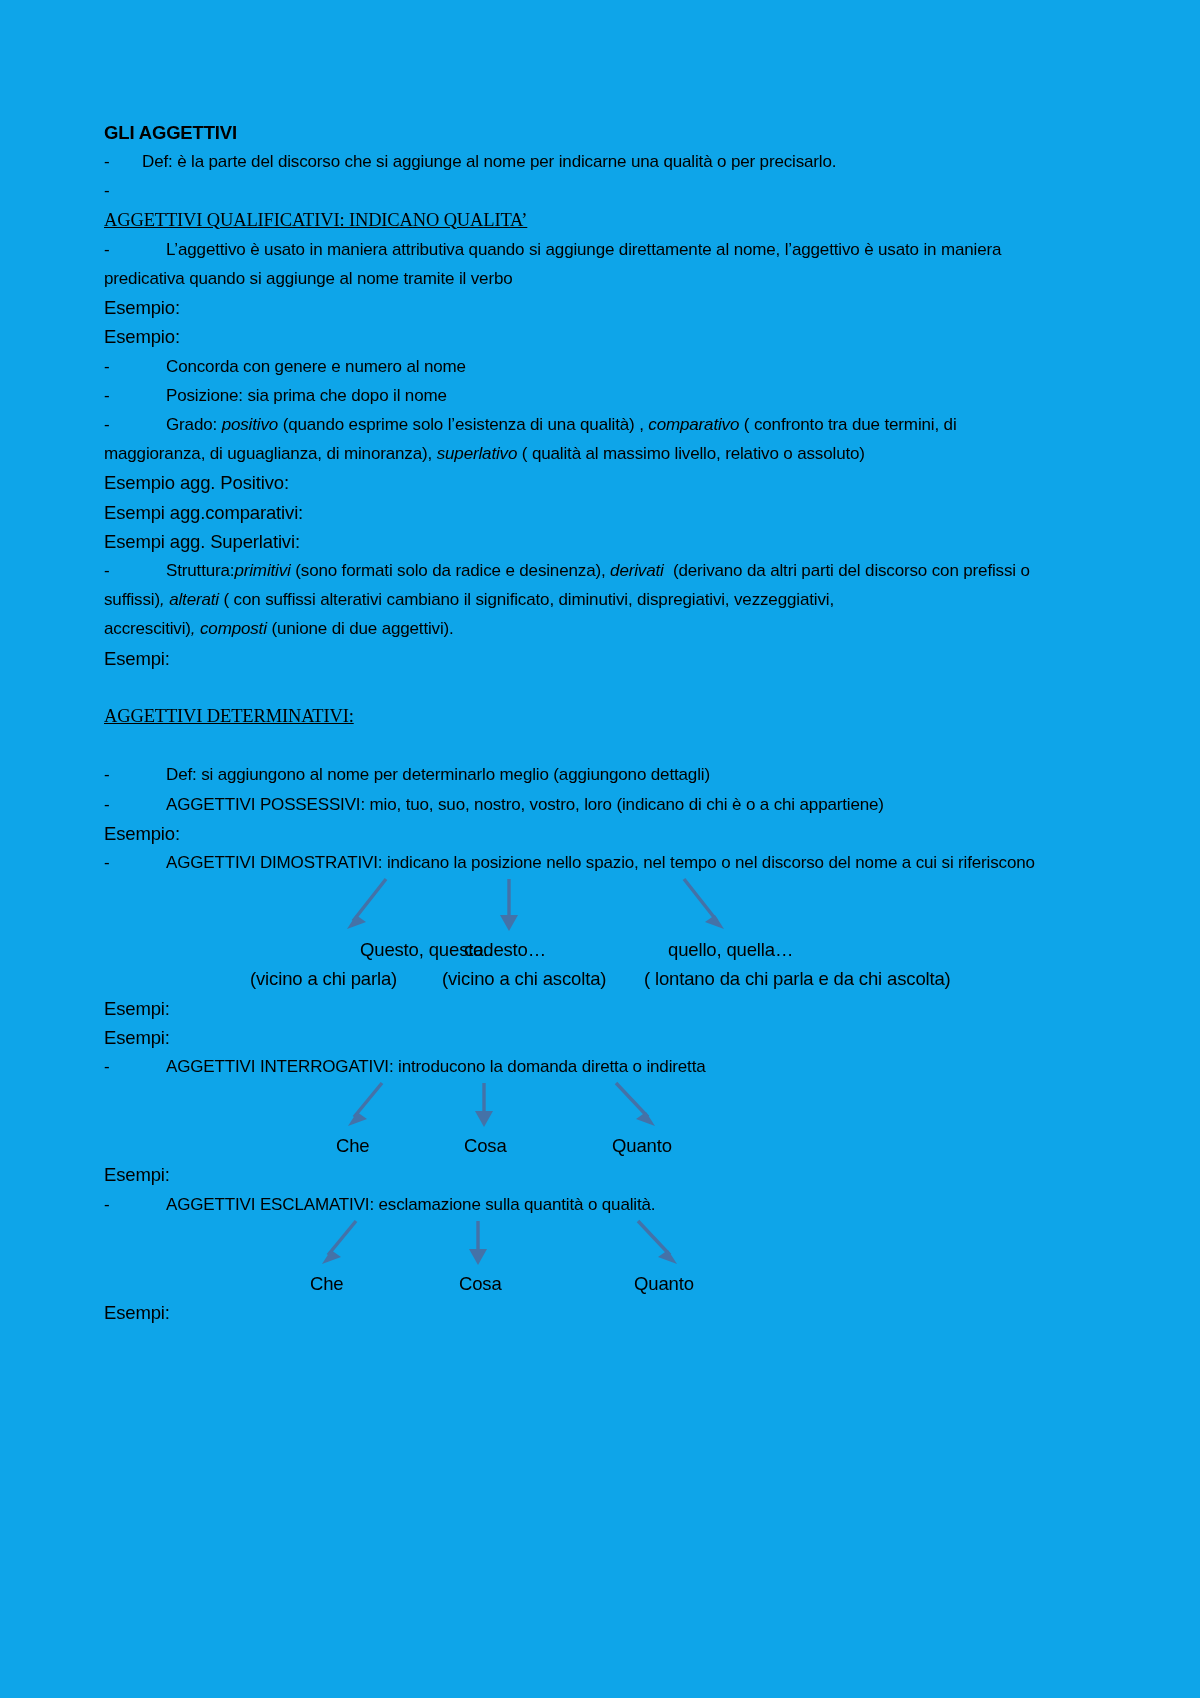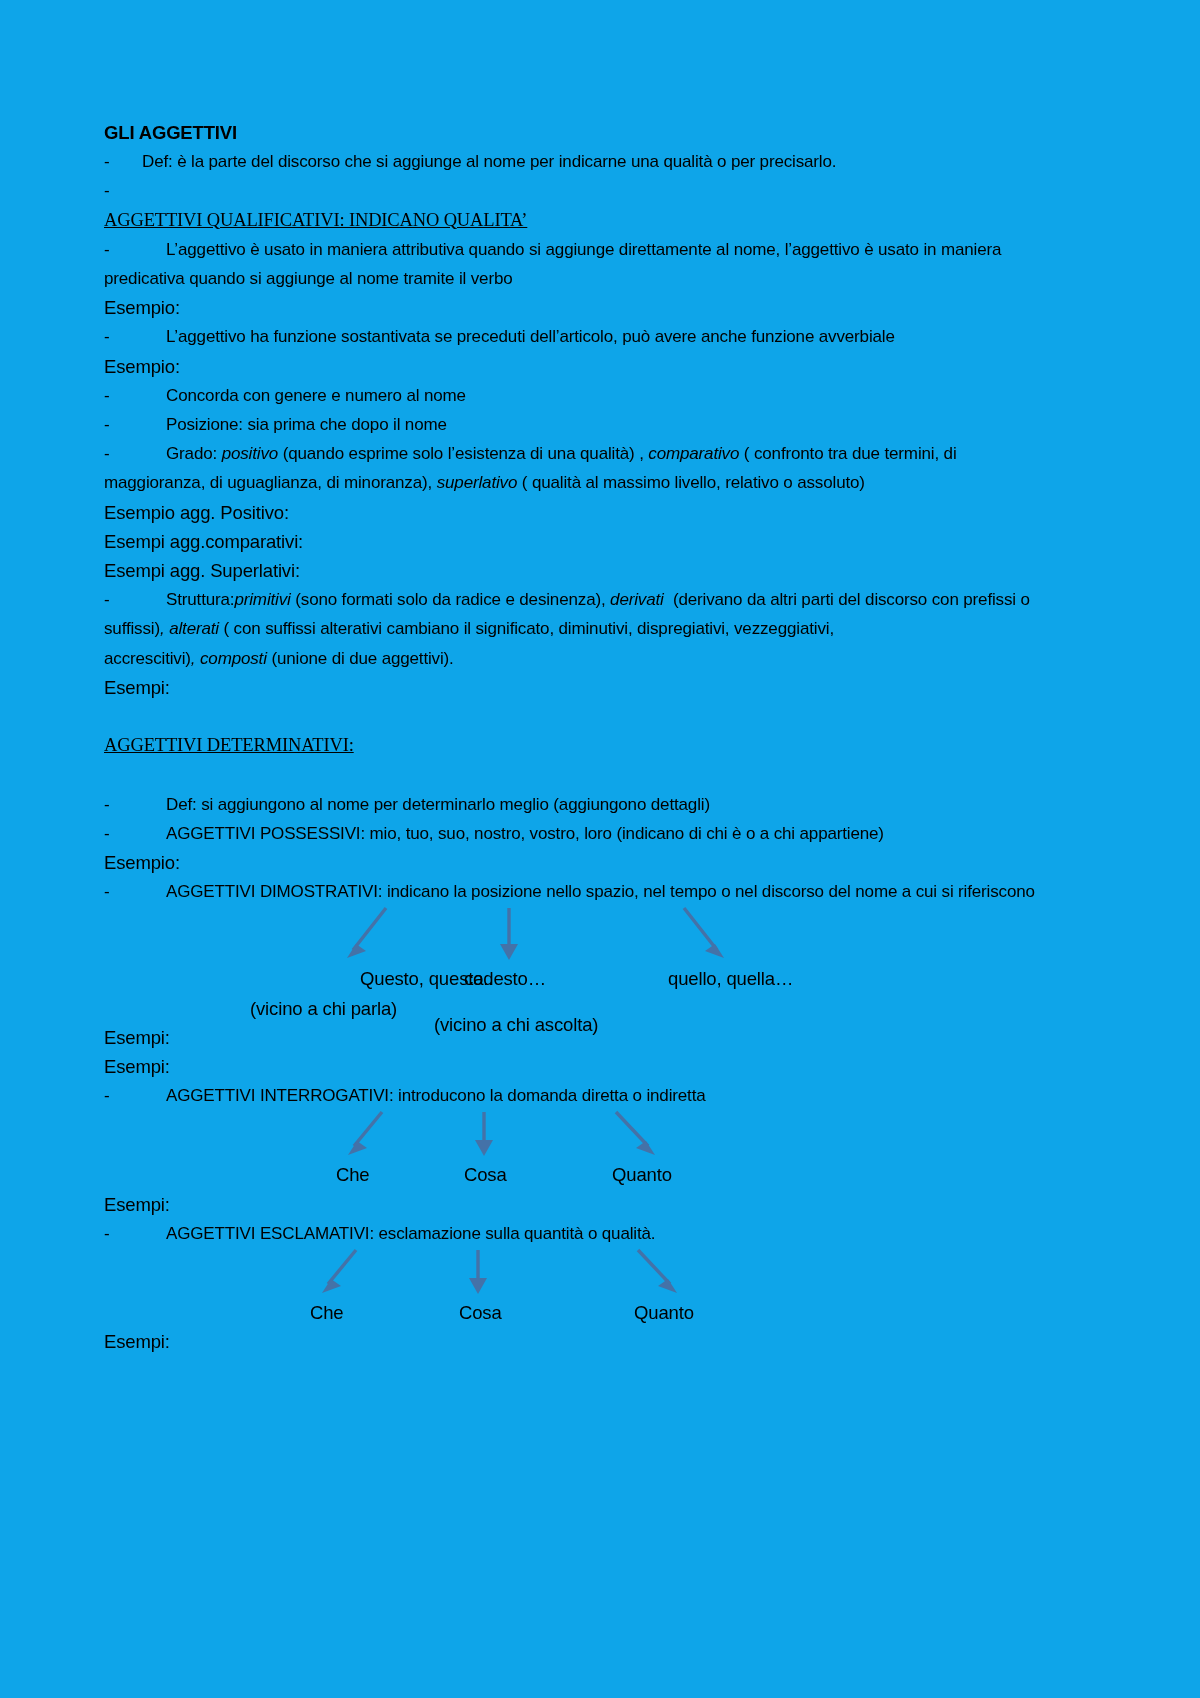--- a/index.html
+++ b/index.html
@@ -105,23 +105,20 @@
     </div>
 
     <div class="heading uline">AGGETTIVI QUALIFICATIVI: INDICANO QUALITA’</div>
 
     <div class="bullet-row">
       <span class="dash">-</span><span>L’aggettivo è usato in maniera attributiva quando si aggiunge direttamente al nome, l’aggettivo è usato in maniera predicativa quando si aggiunge al nome tramite il verbo</span>
     </div>
 
     <div class="line">Esempio:</div>
 
-    <div class="bullet-row">
-      <span class="dash">-</span><span>L’aggettivo ha funzione sostantivata se preceduti dell’articolo, può avere anche funzione avverbiale</span>
-    </div>
 
     <div class="line">Esempio:</div>
 
     <div class="bullet-row">
       <span class="dash">-</span><span>Concorda con genere e numero al nome</span>
     </div>
 
     <div class="bullet-row">
       <span class="dash">-</span><span>Posizione: sia prima che dopo il nome</span>
     </div>
@@ -182,21 +179,22 @@
           </g>
         </svg>
       </div>
       <div class="label-row row-h">
         <span class="label-abs" style="left:256px;">Questo, questa..</span>
         <span class="label-abs" style="left:360px;">codesto…</span>
         <span class="label-abs" style="left:564px;">quello, quella…</span>
       </div>
       <div class="label-row row-h">
         <span class="label-abs" style="left:146px;">(vicino a chi parla)</span>
-        <span class="label-abs" style="left:330px;margin-top:16px;">(vicino a chi ascolta)</span>
+        <span class="label-abs" style="left:338px;">(vicino a chi ascolta)</span>
+        <span class="label-abs" style="left:540px;">( lontano da chi parla e da chi ascolta)</span>
       </div>
     </div>
 
     <div class="line">Esempi:</div>
 
 
     <div class="line">Esempi:</div>
 
     <div class="bullet-row">
       <span class="dash">-</span><span>AGGETTIVI INTERROGATIVI: introducono la domanda diretta o indiretta</span>

